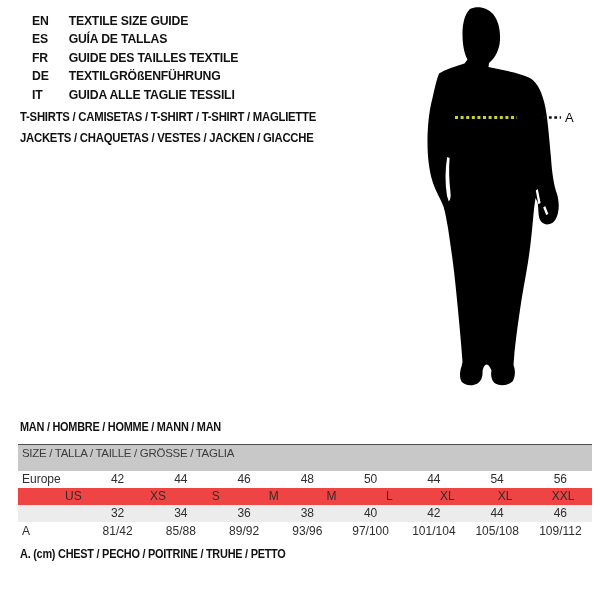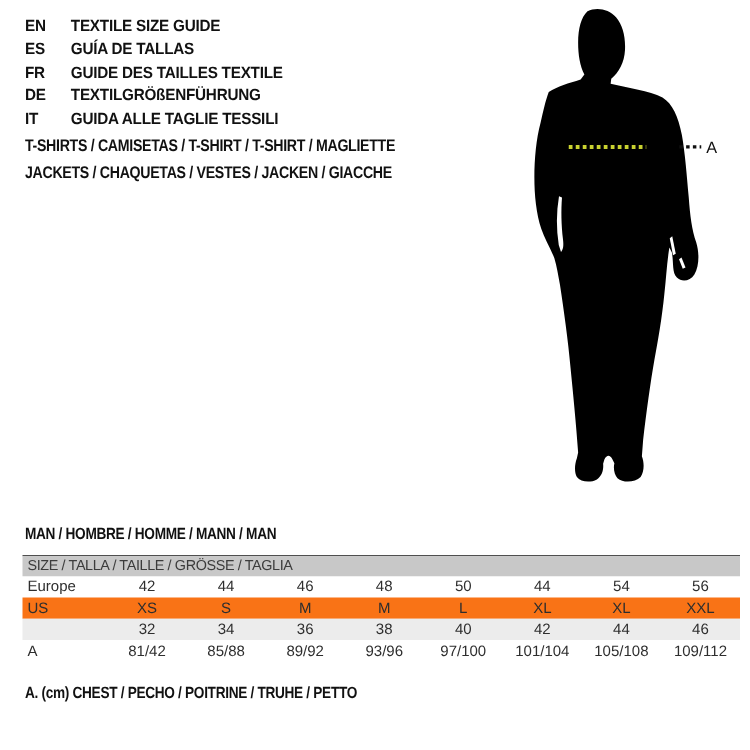--- a/index.html
+++ b/index.html
@@ -4,21 +4,21 @@
 <style>
   html,body { margin:0; padding:0; }
   body {
     width:600px; height:600px; background:#ffffff; position:relative;
     font-family:"Liberation Sans", sans-serif; color:#111;
     overflow:hidden;
   }
   .canvas { position:absolute; inset:0; background:#fff; }
 
   
-  .lang-list { position:absolute; left:20px; top:12px; }
+  .lang-list { position:absolute; left:32px; top:12px; }
   .lang-row { display:flex; line-height:18.4px; font-size:13px; font-weight:700;
               letter-spacing:-0.2px; transform:scaleX(0.94); transform-origin:0 0; }
   .lang-code { width:39px; }
 
   
   .categories { position:absolute; left:20px; top:106px; font-size:13.5px; font-weight:700;
                 line-height:21px; letter-spacing:-0.3px; transform:scaleX(0.84);
                 transform-origin:0 0; white-space:nowrap; }
 
   
@@ -26,21 +26,21 @@
   .measure-a-label { font-family:"Liberation Sans",sans-serif; font-size:13px; fill:#111; }
 
   
   .section-title { position:absolute; left:20px; top:419px; font-size:13px; font-weight:700;
                    letter-spacing:-0.3px; line-height:16px; transform:scaleX(0.84);
                    transform-origin:0 0; white-space:nowrap; }
 
   
   .size-table { position:absolute; left:18px; top:444px; width:574px;
                 border-top:1px solid #4f4f4f; font-size:12px; color:#2e2e2e; }
-  .t-header { height:16px; line-height:16px; font-size:11.5px; color:#3c3c3c;
+  .t-header { height:26px; line-height:16px; font-size:11.5px; color:#3c3c3c;
               padding-left:4px; letter-spacing:-0.3px; white-space:nowrap; }
   .t-row { display:flex; height:17px; line-height:17px; }
   .t-row.last { height:18px; line-height:18px; }
   .t-label { width:68px; padding-left:4px; box-sizing:border-box; }
   .t-cell { flex:1; text-align:center; }
 
   
   .footnote { position:absolute; left:20px; top:546px; font-size:13px; font-weight:700;
               letter-spacing:-0.3px; line-height:16px; transform:scaleX(0.84);
               transform-origin:0 0; white-space:nowrap; }
@@ -136,21 +136,21 @@
       <span class="t-cell">42</span>
       <span class="t-cell">44</span>
       <span class="t-cell">46</span>
       <span class="t-cell">48</span>
       <span class="t-cell">50</span>
       <span class="t-cell">44</span>
       <span class="t-cell">54</span>
       <span class="t-cell">56</span>
     </div>
 
-    <div class="t-row" style="background: #f97316;">
+    <div class="t-row" style="background: #ef4444; padding-left: 43px;">
       <span class="t-label">US</span>
       <span class="t-cell">XS</span>
       <span class="t-cell">S</span>
       <span class="t-cell">M</span>
       <span class="t-cell">M</span>
       <span class="t-cell">L</span>
       <span class="t-cell">XL</span>
       <span class="t-cell">XL</span>
       <span class="t-cell">XXL</span>
     </div>

